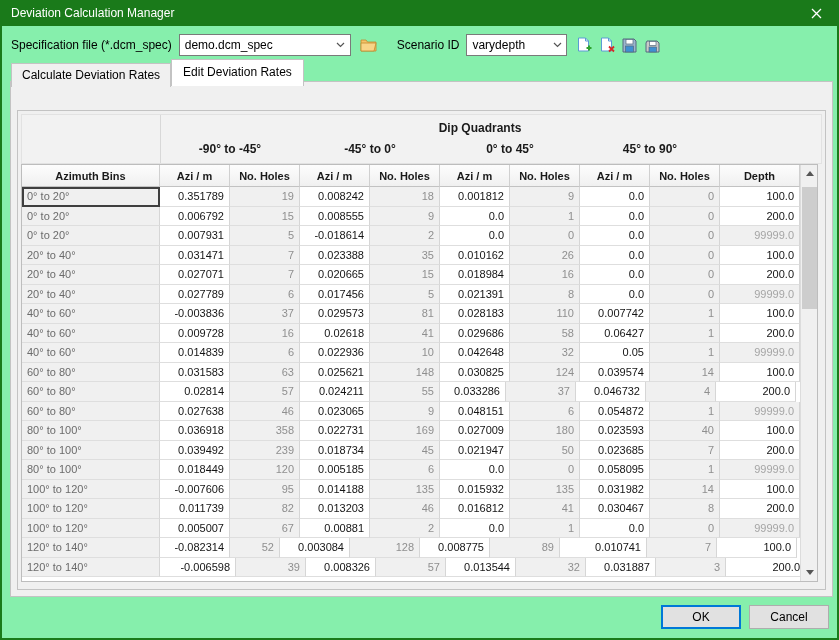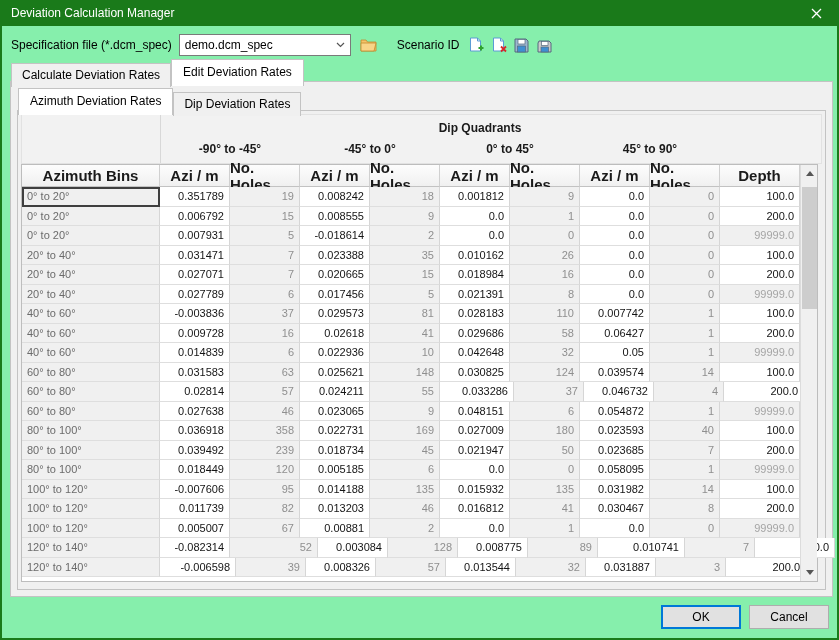--- a/index.html
+++ b/index.html
@@ -79,21 +79,21 @@
 
   
   .gridwrap {
     position:absolute; top:53px; left:3px; width:797px; height:418px;
     background:#fff; border:1px solid #bdbdbd;
   }
   .grid-header { display:flex; height:22px; }
   .hcell {
     background:linear-gradient(#fdfdfd,#f0f0f0);
     border-right:1px solid #d0d0d0; border-bottom:1px solid #c2c2c2;
-    font-weight:bold; font-size:15px; color:#1a1a1a;
+    font-weight:bold; font-size:11px; color:#1a1a1a;
     display:flex; align-items:center; justify-content:center; flex:none;
   }
   .grow { display:flex; height:19.5px; }
   .cell {
     font-size:11px; display:flex; align-items:center; flex:none;
     border-right:1px solid #d6d6d6; border-bottom:1px solid #dedede;
     padding:0 5px; white-space:nowrap; overflow:hidden;
   }
   .cell.bin   { background:#f0f0f0; color:#6b6b6b; justify-content:flex-start; }
   .cell.azi   { background:#ffffff; color:#141414; justify-content:flex-end; }
@@ -152,20 +152,28 @@
     <div class="iconbtn folder-btn">
       <span>
         <svg width="17" height="14" viewBox="0 0 17 14">
           <path d="M1 2 h5 l1.5 2 H16 v9 H1 z" fill="#f5c268" stroke="#c28a2d" stroke-width="0.8"></path>
           <path d="M1 5 h15 l-2 8 H1 z" fill="#f9d487" stroke="#c28a2d" stroke-width="0.8"></path>
         </svg>
       </span>
     </div>
     <div class="sep-space"></div>
     <span>Scenario ID</span>
+    <div class="combo scen-combo">
+      <span class="val">varydepth</span>
+      <span class="chev">
+        <svg width="9" height="6" viewBox="0 0 9 6">
+            <path d="M1 1 L4.5 4.5 L8 1" fill="none" stroke="#555" stroke-width="1.2"></path>
+          </svg>
+      </span>
+    </div>
     <div class="tool-icons">
       <div class="iconbtn">
         <span>
           <svg width="16" height="16" viewBox="0 0 16 16">
             <path d="M2.5 1 h7 l3 3 v10 h-10 z" fill="#fff" stroke="#5b9bd5" stroke-width="1"></path>
             <path d="M9.5 1 v3 h3" fill="none" stroke="#5b9bd5" stroke-width="1"></path>
             <path d="M10.5 11 h5 M13 8.5 v5" stroke="#2ea12e" stroke-width="2"></path>
           </svg>
         </span>
       </div>
@@ -199,24 +207,20 @@
     </div>
   </div>
 
   <div class="tabstrip">
     <div class="tab">Calculate Deviation Rates</div>
     <div class="tab active">Edit Deviation Rates</div>
   </div>
 
   <div class="tabpanel">
 
-    <div class="subtabstrip">
-      <div class="tab active">Azimuth Deviation Rates</div>
-      <div class="tab">Dip Deviation Rates</div>
-    </div>
 
     <div class="subtabpanel">
 
       <div class="quadheader">
         <div class="vline"></div>
         <div class="quad-title">Dip Quadrants</div>
         <div class="quad-labels">
           <span>-90° to -45°</span>
           <span>-45° to 0°</span>
           <span>0° to 45°</span>
@@ -357,21 +361,21 @@
               <div class="cell azi" style="width: 70px;">0.039574</div>
               <div class="cell holes" style="width: 70px;">14</div>
               <div class="cell depth" style="width: 80px;">100.0</div>
             </div>
             <div class="grow">
               <div class="cell bin" style="width: 138px;">60° to 80°</div>
               <div class="cell azi" style="width: 70px;">0.02814</div>
               <div class="cell holes" style="width: 70px;">57</div>
               <div class="cell azi" style="width: 70px;">0.024211</div>
               <div class="cell holes" style="width: 70px;">55</div>
-              <div class="cell azi" style="width: 74px;">0.033286</div>
+              <div class="cell azi" style="width: 66px;">0.033286</div>
               <div class="cell holes" style="width: 70px;">37</div>
               <div class="cell azi" style="width: 70px;">0.046732</div>
               <div class="cell holes" style="width: 70px;">4</div>
               <div class="cell depth" style="width: 80px;">200.0</div>
             </div>
             <div class="grow">
               <div class="cell bin" style="width: 138px;">60° to 80°</div>
               <div class="cell azi" style="width: 70px;">0.027638</div>
               <div class="cell holes" style="width: 70px;">46</div>
               <div class="cell azi" style="width: 70px;">0.023065</div>
@@ -450,21 +454,21 @@
               <div class="cell holes" style="width: 70px;">2</div>
               <div class="cell azi" style="width: 70px;">0.0</div>
               <div class="cell holes" style="width: 70px;">1</div>
               <div class="cell azi" style="width: 70px;">0.0</div>
               <div class="cell holes" style="width: 70px;">0</div>
               <div class="cell depth ro" style="width: 80px;">99999.0</div>
             </div>
             <div class="grow">
               <div class="cell bin" style="width: 138px;">120° to 140°</div>
               <div class="cell azi" style="width: 70px;">-0.082314</div>
-              <div class="cell holes" style="width: 88px;">52</div>
+              <div class="cell holes" style="width: 50px;">52</div>
               <div class="cell azi" style="width: 70px;">0.003084</div>
               <div class="cell holes" style="width: 70px;">128</div>
               <div class="cell azi" style="width: 70px;">0.008775</div>
               <div class="cell holes" style="width: 70px;">89</div>
               <div class="cell azi" style="width: 87px;">0.010741</div>
               <div class="cell holes" style="width: 70px;">7</div>
               <div class="cell depth" style="width: 80px;">100.0</div>
             </div>
             <div class="grow">
               <div class="cell bin" style="width: 138px;">120° to 140°</div>

